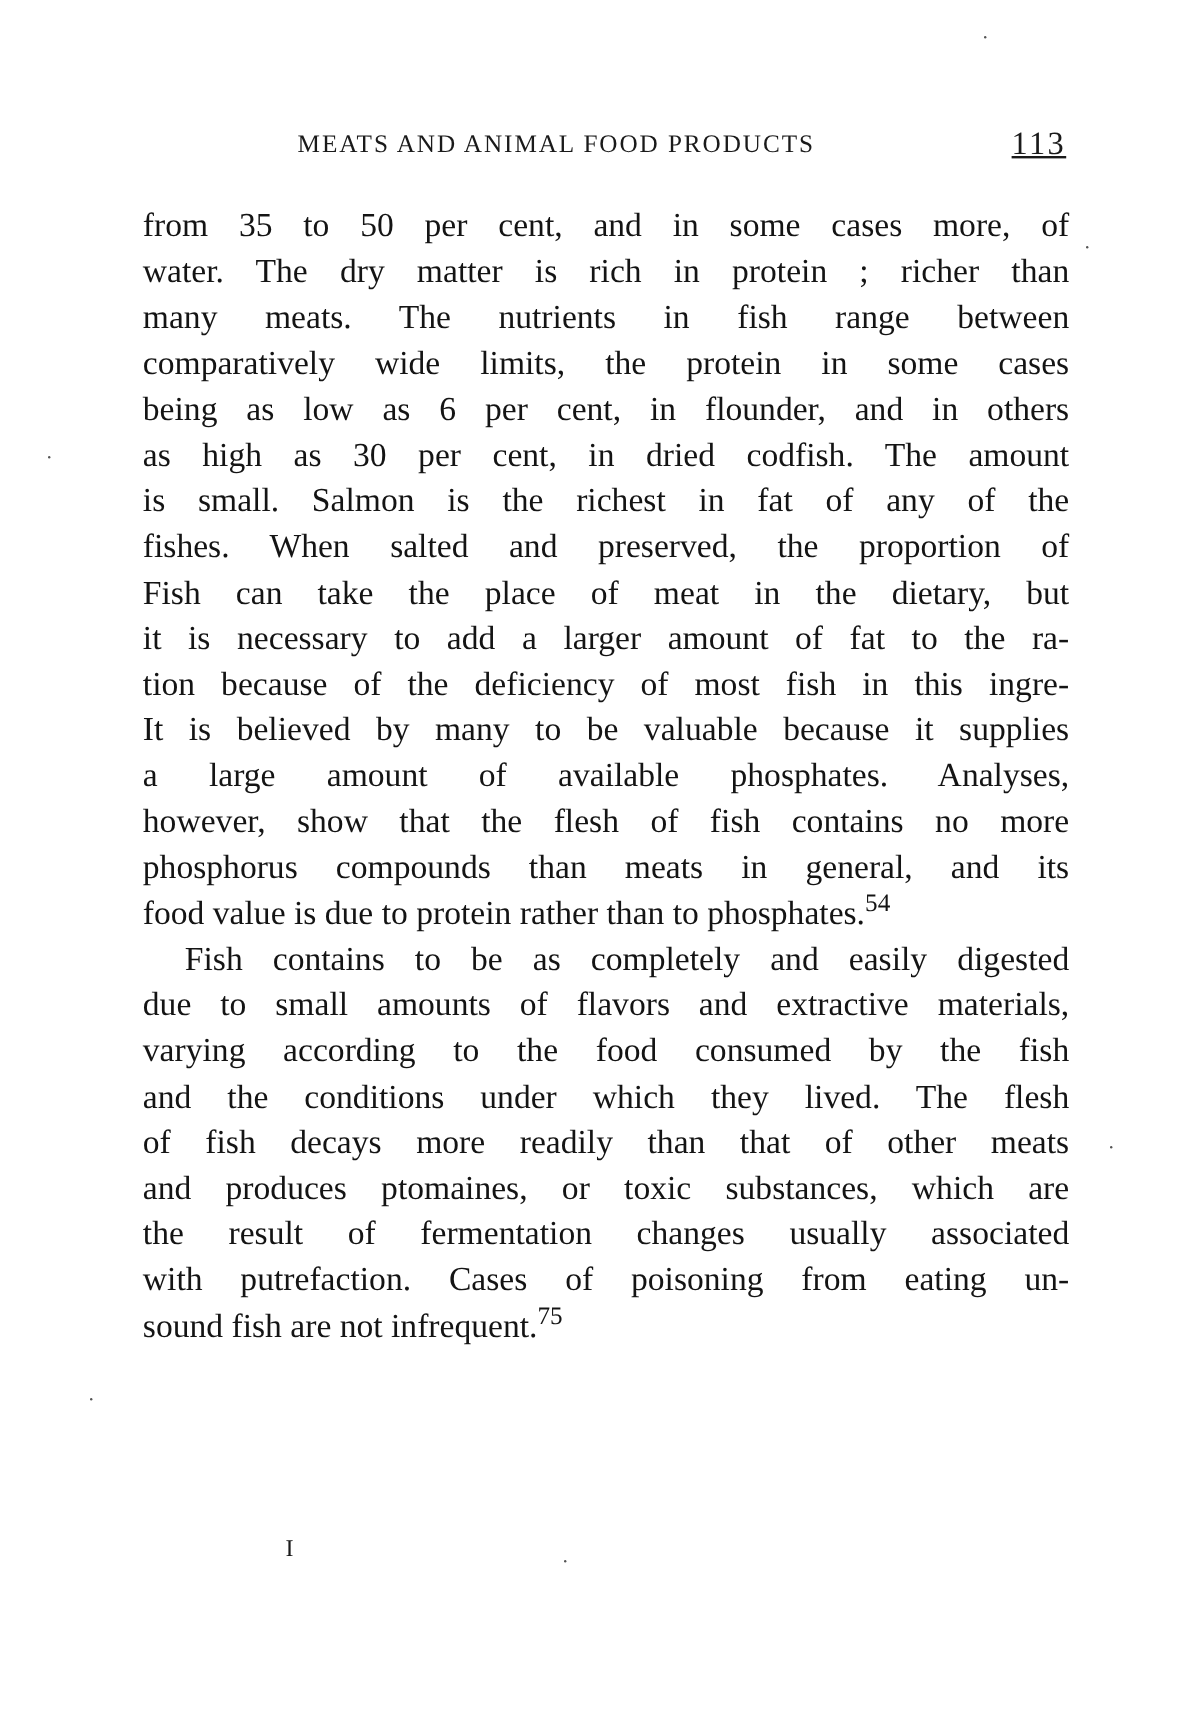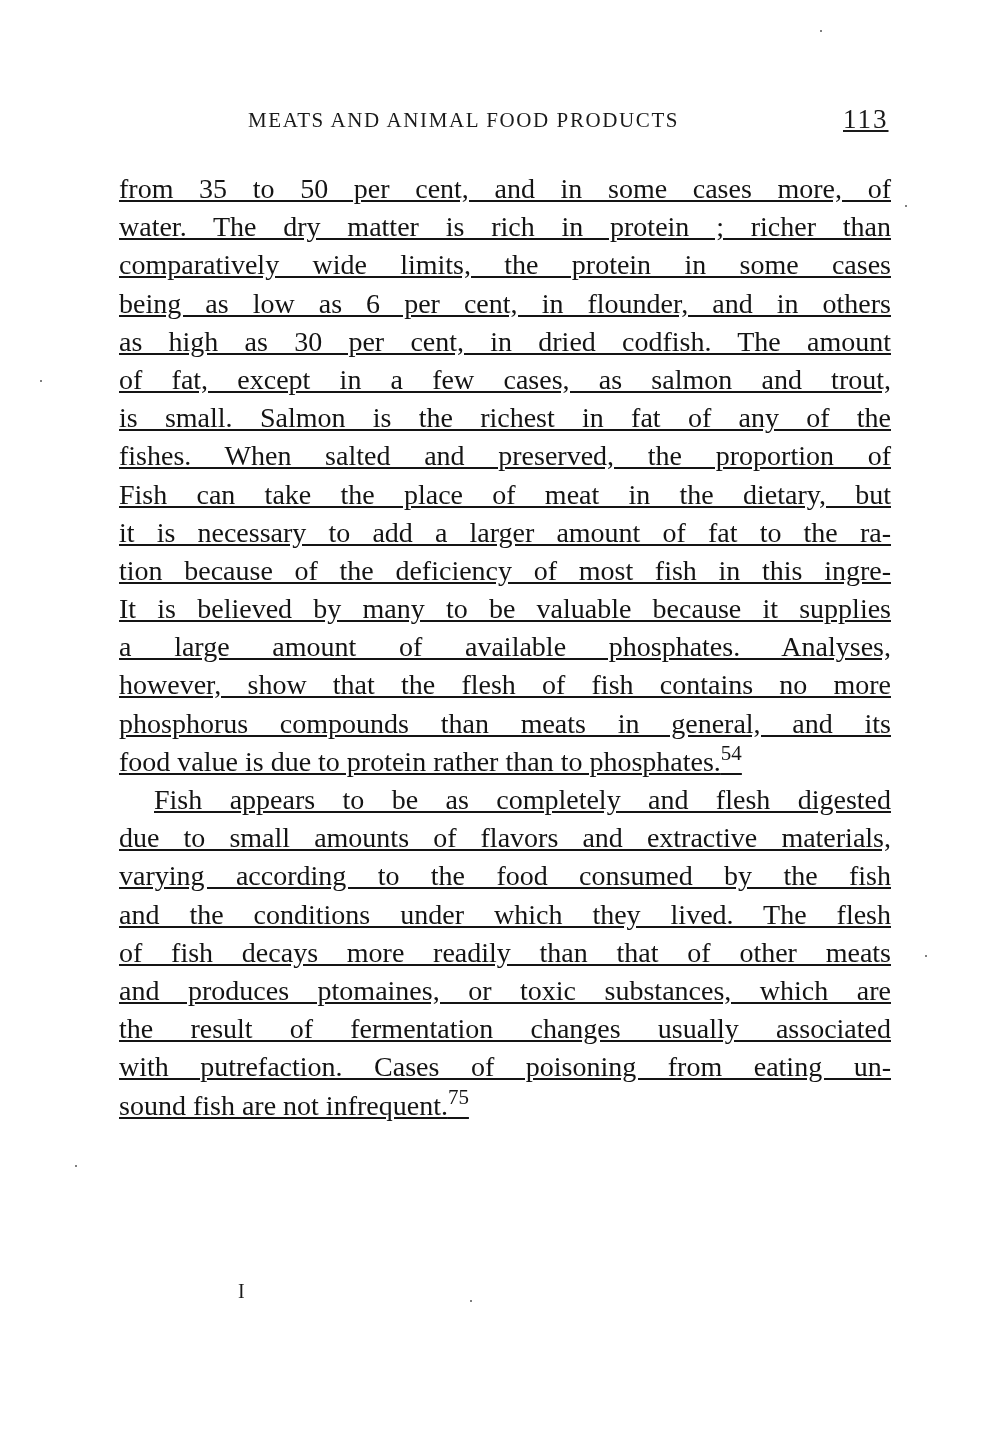--- a/index.html
+++ b/index.html
@@ -36,21 +36,20 @@
       font-size: 27px;
       letter-spacing: 2px;
       color: #1a1a1a;
       text-decoration: underline;
     }
     .body-text {
       position: absolute;
       top: 170px;
       left: 119px;
       width: 772px;
-      text-decoration: underline;
     }
     .line {
       display: block;
       height: 38.2px;
       line-height: 38.2px;
       font-size: 28px;
       white-space: nowrap;
       text-align: justify;
       text-align-last: justify;
     }
@@ -85,38 +84,38 @@
 
 <div class="page">
 
   <div class="running-head">MEATS AND ANIMAL FOOD PRODUCTS</div>
   <div class="page-number">113</div>
 
   <div class="body-text">
     <div>
       <span class="line">from 35 to 50 per cent, and in some cases more, of</span>
       <span class="line">water. The dry matter is rich in protein ; richer than</span>
+      <span class="line">many meats. The nutrients in fish range between</span>
       <span class="line">comparatively wide limits, the protein in some cases</span>
       <span class="line">being as low as 6 per cent, in flounder, and in others</span>
       <span class="line">as high as 30 per cent, in dried codfish. The amount</span>
-      <span class="line">of fat, except in a few cases, as salmon and trout,</span>
       <span class="line">is small. Salmon is the richest in fat of any of the</span>
       <span class="line">fishes. When salted and preserved, the proportion of</span>
       <span class="line">Fish can take the place of meat in the dietary, but</span>
       <span class="line">it is necessary to add a larger amount of fat to the ra-</span>
       <span class="line">tion because of the deficiency of most fish in this ingre-</span>
       <span class="line">It is believed by many to be valuable because it supplies</span>
       <span class="line">a large amount of available phosphates. Analyses,</span>
       <span class="line">however, show that the flesh of fish contains no more</span>
       <span class="line">phosphorus compounds than meats in general, and its</span>
       <span class="line last"><span>food value is due to protein rather than to phosphates.</span><sup>54</sup></span>
     </div>
 
     <div>
-      <span class="line indent">Fish appears to be as completely and flesh digested</span>
+      <span class="line indent">Fish contains to be as completely and easily digested</span>
       <span class="line">due to small amounts of flavors and extractive materials,</span>
       <span class="line">varying according to the food consumed by the fish</span>
       <span class="line">and the conditions under which they lived. The flesh</span>
       <span class="line">of fish decays more readily than that of other meats</span>
       <span class="line">and produces ptomaines, or toxic substances, which are</span>
       <span class="line">the result of fermentation changes usually associated</span>
       <span class="line">with putrefaction. Cases of poisoning from eating un-</span>
       <span class="line last"><span>sound fish are not infrequent.</span><sup>75</sup></span>
     </div>
   </div>

